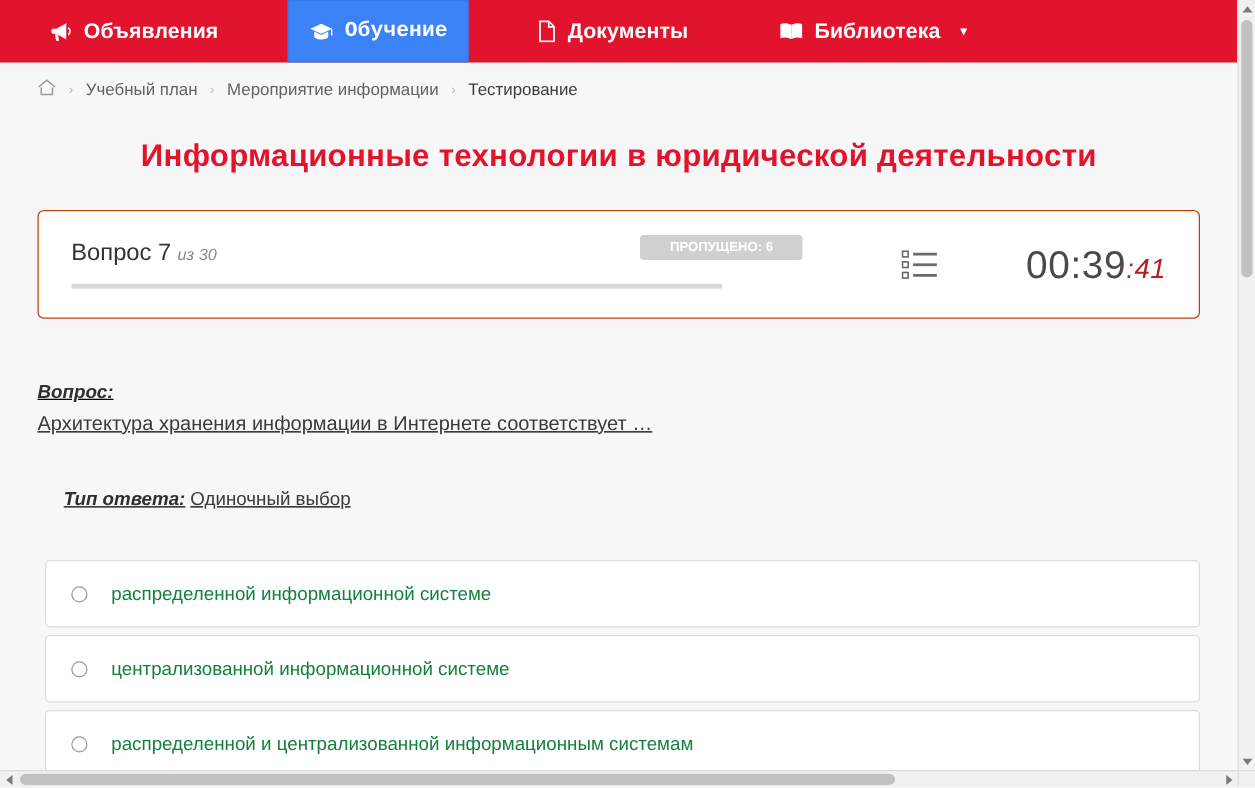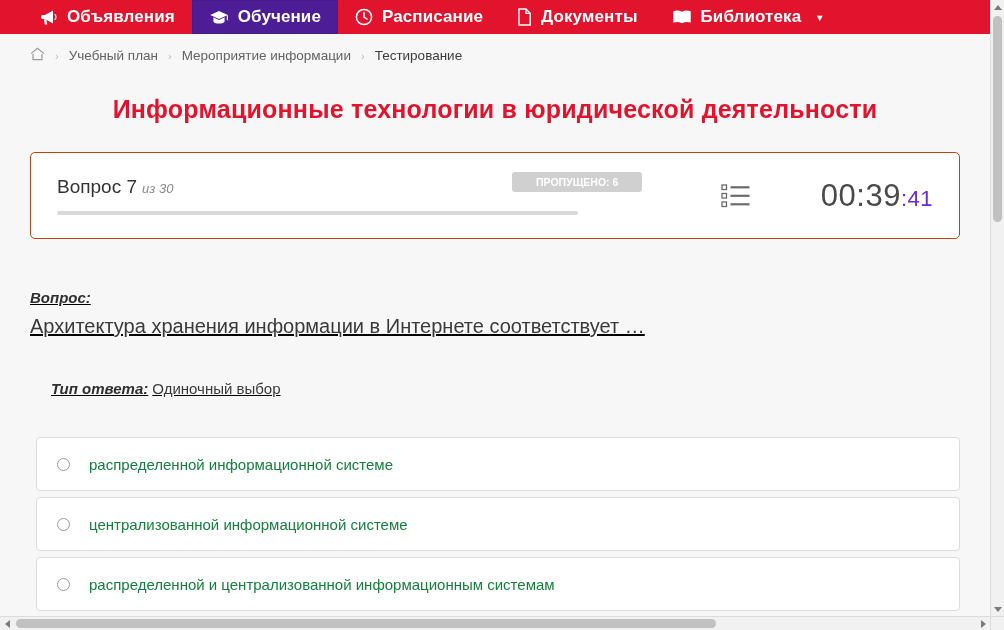--- a/index.html
+++ b/index.html
@@ -85,42 +85,44 @@
     position: absolute;
     right: 0; bottom: 0;
     width: 14px; height: 14px;
     background: #f1f1f1;
     border-left: 1px solid #dcdcdc;
     border-top: 1px solid #dcdcdc;
   }
 
   
   #topnav {
-    height: 34px;
+    height: 50px;
     background: #e2142d;
     display: flex;
     align-items: stretch;
     padding-left: 22px;
     color: #fff;
+    gap: 38px;
   }
   .nav-item {
     display: flex;
     align-items: center;
     gap: 9px;
     padding: 0 17px;
     font-size: 17px;
     font-weight: bold;
     color: #ffffff;
     white-space: nowrap;
     cursor: pointer;
     letter-spacing: 0.1px;
   }
   .nav-item.active {
-    background: #4c1d95;
+    background: #3b82f6;
     box-shadow: inset 0 0 0 1px rgba(0,0,0,0.06);
+    font-family: Liberation Mono, monospace;
   }
   .nav-ico { display: inline-flex; align-items: center; justify-content: center; }
   .nav-caret { margin-left: 7px; font-size: 10px; }
 
   
   #breadcrumb {
     display: flex;
     align-items: center;
     gap: 10px;
     padding: 13px 0 11px 30px;
@@ -199,35 +201,36 @@
   }
   .q-timer {
     margin-left: auto;
     font-size: 31px;
     color: #4a4a4a;
     letter-spacing: 0.5px;
     font-family: "Liberation Sans", sans-serif;
   }
   .q-timer .sec {
     font-size: 22px;
-    color: #6d28d9;
+    font-style: italic;
+    color: #b91c1c;
   }
 
   
   #qbody { padding: 0 30px; text-decoration: underline; }
   .label-bold {
     font-weight: bold;
     font-style: italic;
     color: #2f2f2f;
     font-size: 15px;
   }
   #question-label { margin-top: 50px; }
   #question-text {
     margin-top: 9px;
-    font-size: 20px;
+    font-size: 16px;
     color: #3a3a3a;
   }
   #answer-type-row {
     margin-top: 42px;
     font-size: 15px;
     color: #3a3a3a;
     margin-left: 21px;
   }
   #answer-type-row .val { margin-left: 4px; }
 
@@ -281,29 +284,20 @@
         <span class="nav-ico">
           <svg width="20" height="17" viewBox="0 0 20 17">
               <path d="M10 2 1.2 6 10 10l8.8-4z" fill="#fff"></path>
               <path d="M4.4 8.2v4c0 1.3 2.5 2.4 5.6 2.4s5.6-1.1 5.6-2.4v-4L10 11z" fill="#fff"></path>
               <path d="M18.3 6.3v5" stroke="#fff" stroke-width="1.1"></path>
             </svg>
         </span>
         <span>Обучение</span>
       </div>
 
-      <div class="nav-item">
-        <span class="nav-ico">
-          <svg width="18" height="18" viewBox="0 0 18 18">
-              <circle cx="9" cy="9" r="7.6" fill="none" stroke="#fff" stroke-width="1.5"></circle>
-              <path d="M9 4.8V9l3 2" stroke="#fff" stroke-width="1.5" fill="none" stroke-linecap="round"></path>
-            </svg>
-        </span>
-        <span>Расписание</span>
-      </div>
 
 
       <div class="nav-item">
         <span class="nav-ico">
           <svg width="15" height="18" viewBox="0 0 15 18">
               <path d="M2 1h7l4.2 4.2V17H2z" fill="none" stroke="#fff" stroke-width="1.4"></path>
               <path d="M9 1v4.4h4.2" fill="none" stroke="#fff" stroke-width="1.4"></path>
             </svg>
         </span>
         <span>Документы</span>

